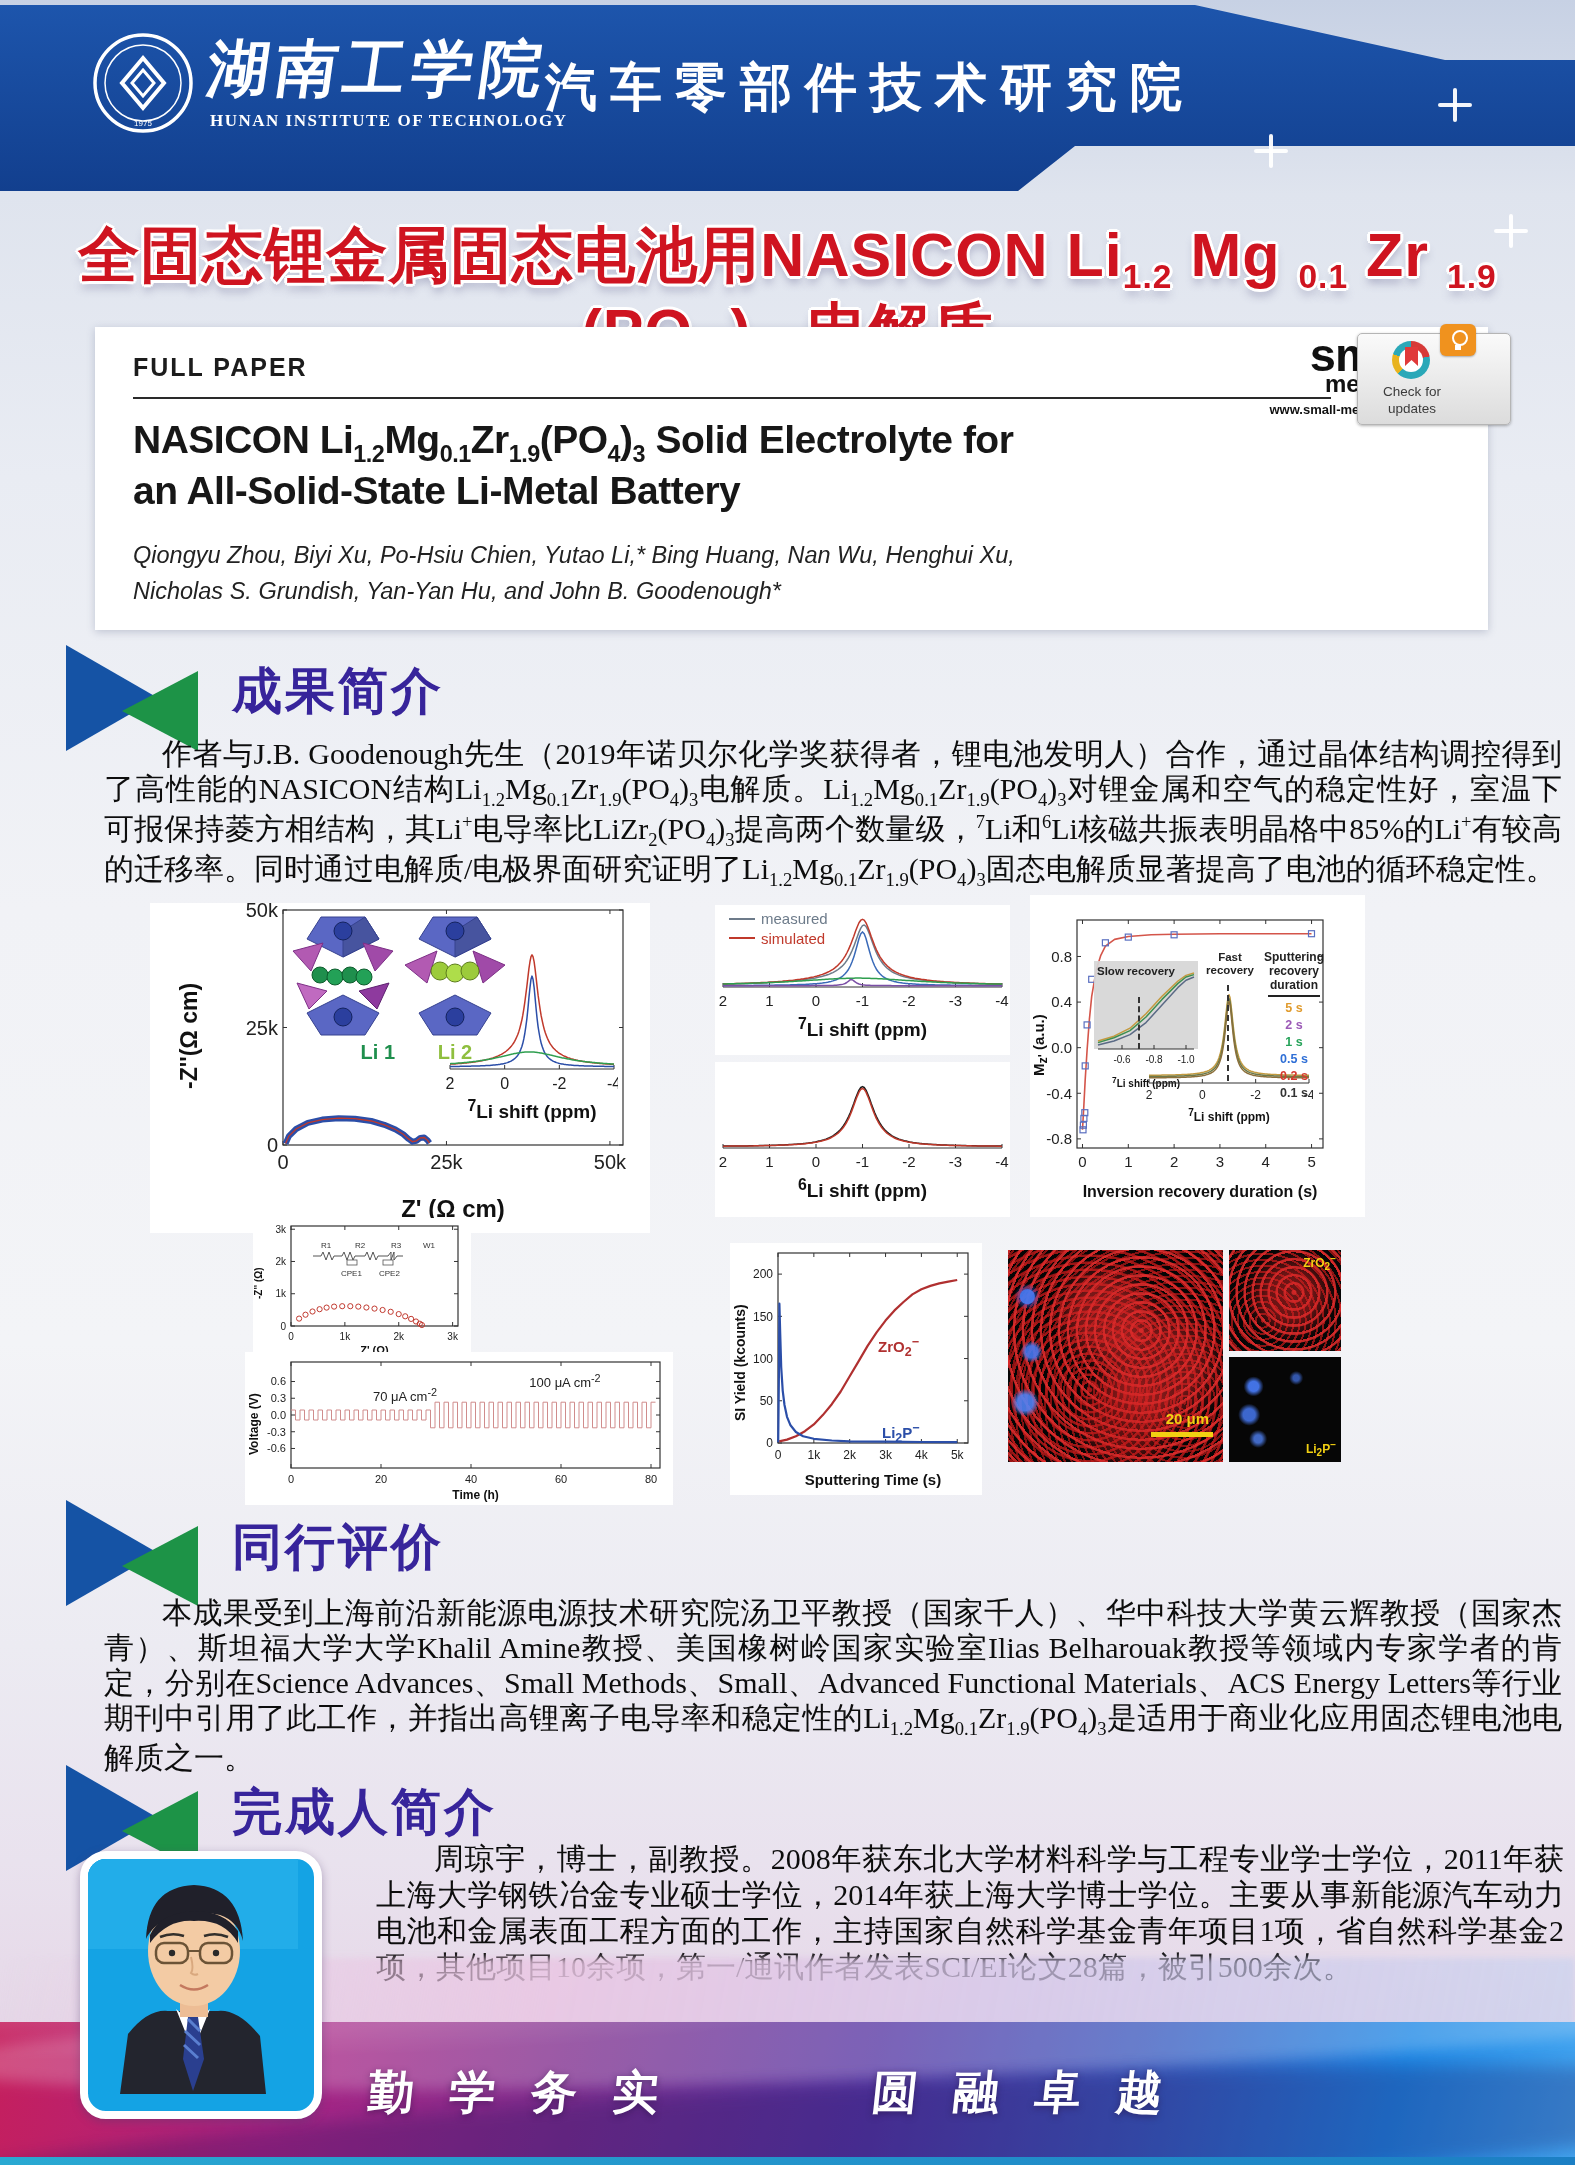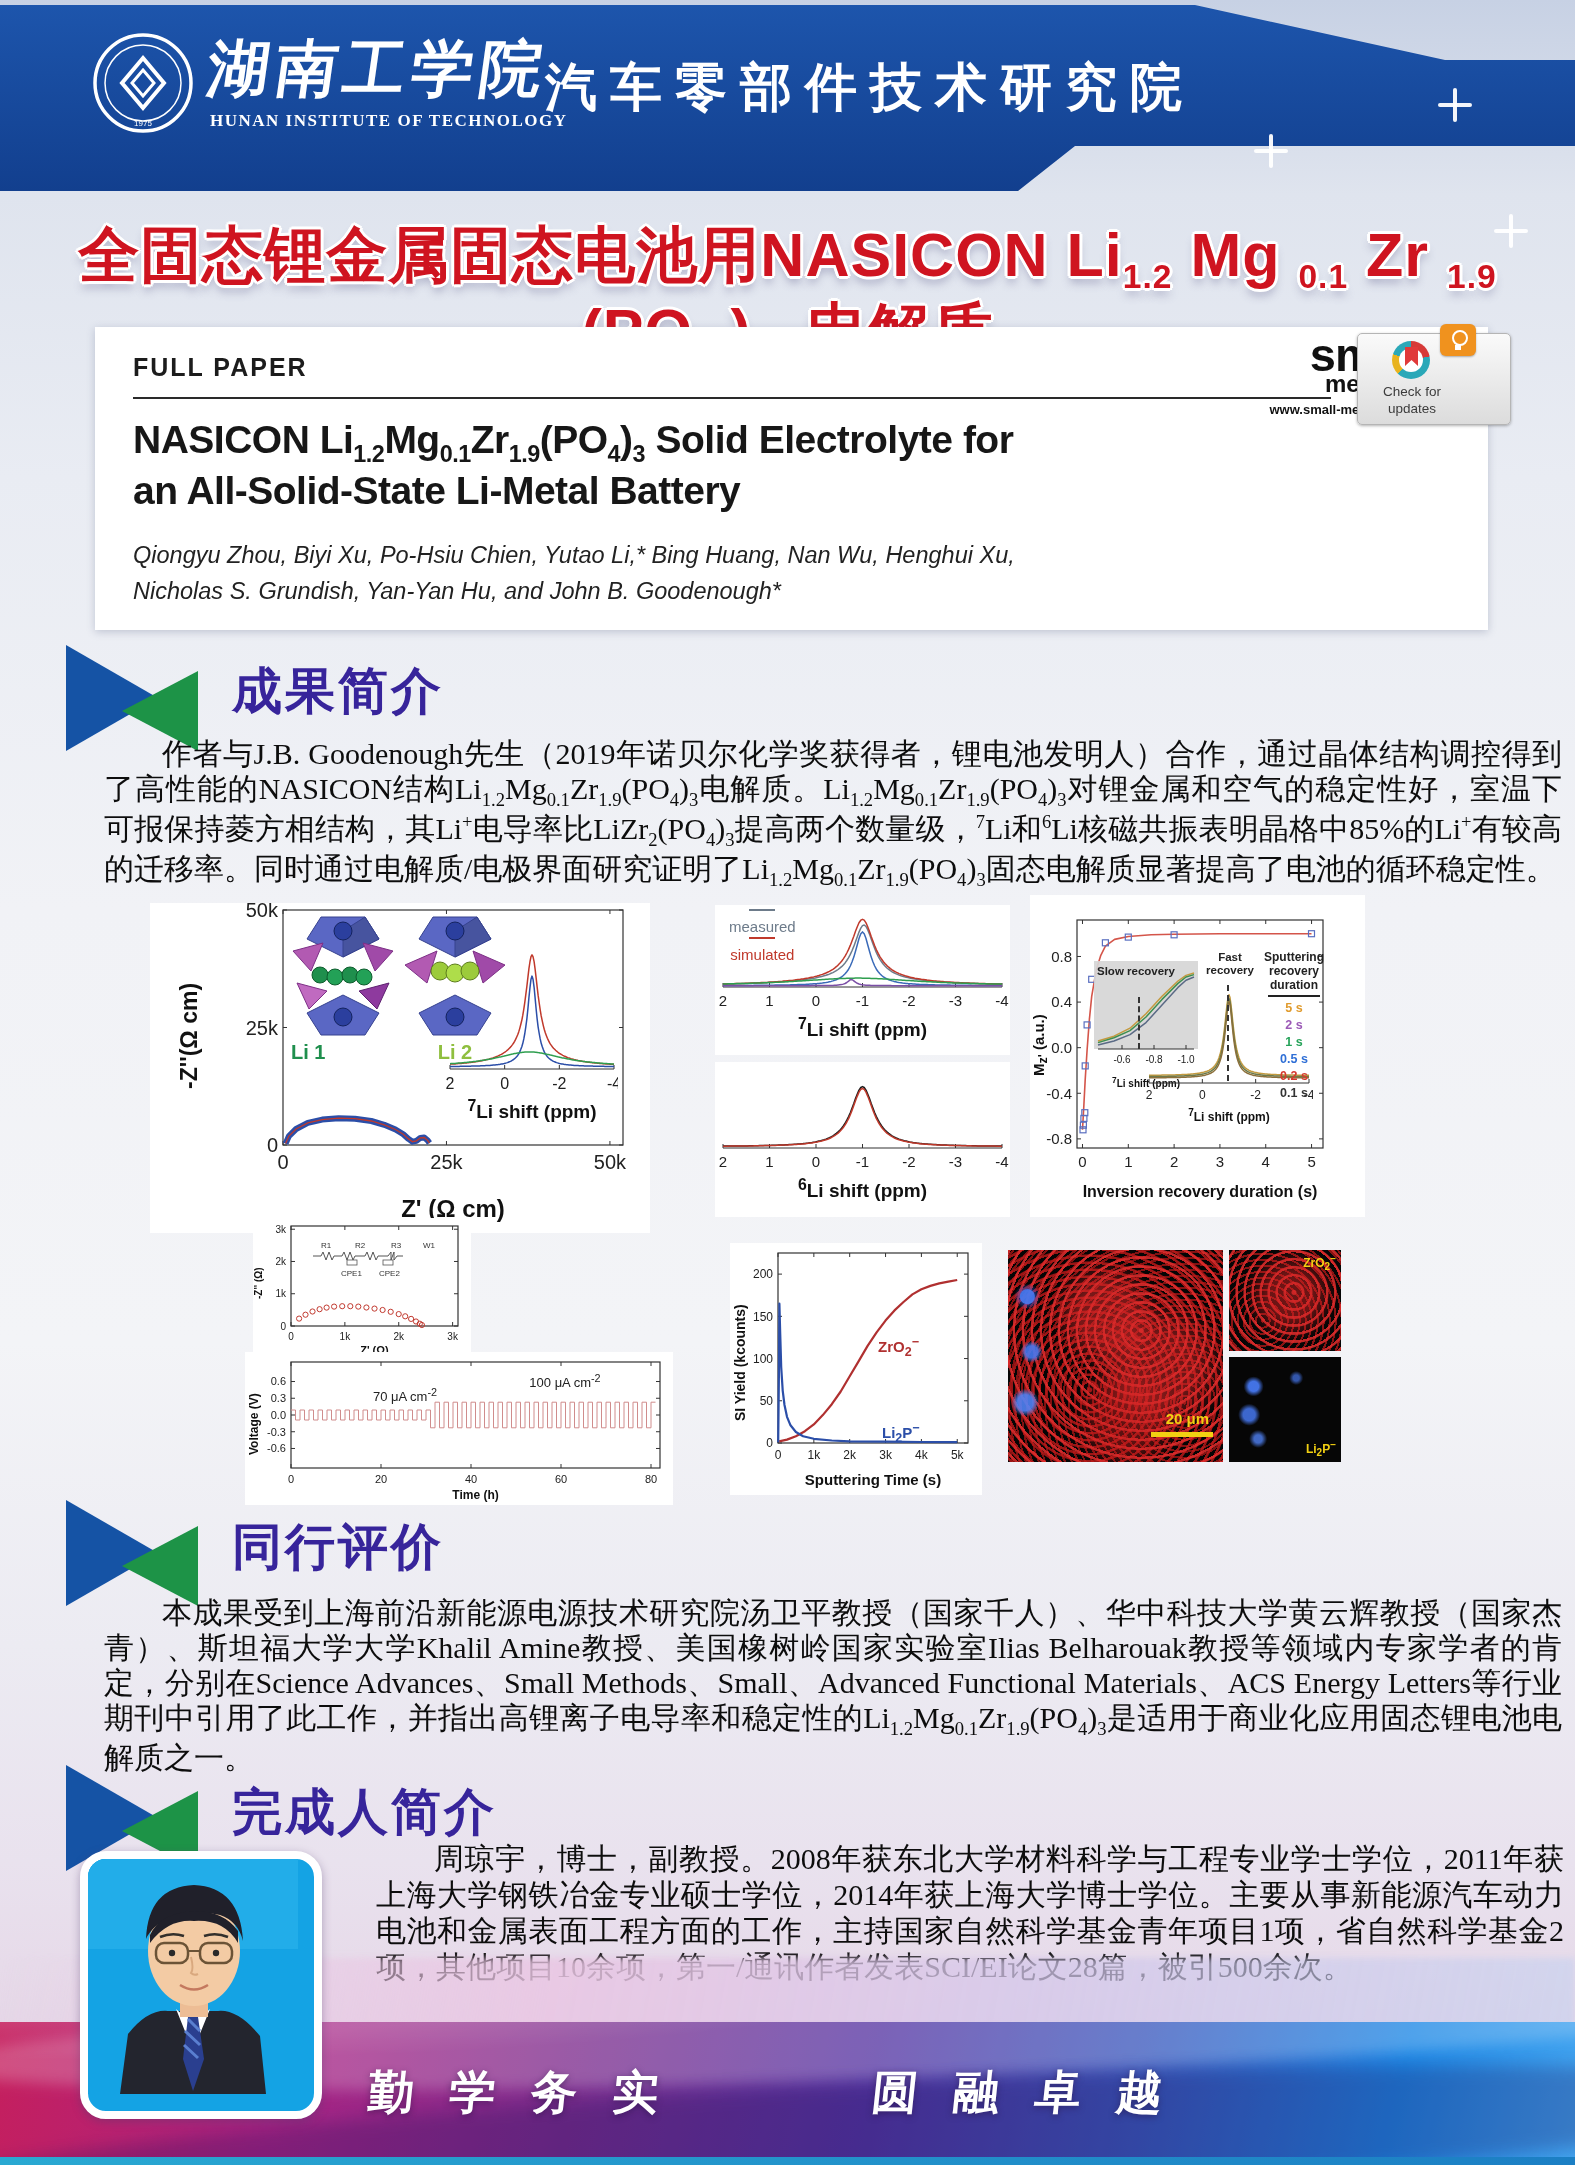--- a/index.html
+++ b/index.html
@@ -54,21 +54,21 @@
   
   .para{width:1458px;font-family:Liberation Serif, serif;font-size:30px;line-height:1.17;
     color:#0d0d0d;text-align:justify;text-indent:58px;margin-left:44px;}
   .para sub{font-size:62%;}
   .para sup{font-size:62%;}
   
   .fig{background:#fff;}
   svg text{font-family:"Liberation Sans","DejaVu Sans",sans-serif;}
   .xlab{text-align:center;color:#111;font-weight:bold;}
   .ylab{writing-mode:vertical-rl;transform:rotate(180deg);text-align:center;color:#111;font-weight:bold;white-space:nowrap;}
-  .legend-row{display:flex;align-items:center;gap:6px;font-size:15px;color:#333;line-height:1.3;flex-direction:column;}
+  .legend-row{display:flex;align-items:center;gap:6px;font-size:15px;color:#333;line-height:1.3;}
   .lg-line{display:inline-block;width:26px;height:2px;}
   .cap{font-weight:bold;}
   .scalebar{height:5px;background:#f2d012;}
   .sb-text{color:#f2d012;font-weight:bold;}
   .sem{background:
     repeating-radial-gradient(circle at 30% 40%,#9a9a9a 0 3px,#7d7d7d 3px 6px,#8f8f8f 6px 11px),
     repeating-radial-gradient(circle at 70% 65%,rgba(60,60,60,.55) 0 2px,transparent 2px 8px),
     repeating-linear-gradient(115deg,rgba(200,200,200,.35) 0 4px,transparent 4px 12px),#868686;}
   .map-big{background:
     radial-gradient(circle at 9% 22%,rgba(70,120,240,.95) 0 7px,rgba(50,90,220,.5) 8px,transparent 13px),
@@ -203,21 +203,21 @@
         <polygon points="102,38 72,30 84,58" fill="#a04aa8" stroke="#7d2f86"></polygon>
         <circle cx="29" cy="62" r="8" fill="#1f8f4d" stroke="#0e5c2d"></circle>
         <circle cx="44" cy="64" r="8" fill="#23a157" stroke="#0e5c2d"></circle>
         <circle cx="59" cy="62" r="8" fill="#1f8f4d" stroke="#0e5c2d"></circle>
         <circle cx="73" cy="64" r="8" fill="#23a157" stroke="#0e5c2d"></circle>
         <polygon points="6,70 36,78 18,96" fill="#c06ac0" stroke="#7d2f86"></polygon>
         <polygon points="98,70 68,78 86,96" fill="#8e3a9e" stroke="#5e2170"></polygon>
         <polygon points="30,122 74,122 88,100 52,82 16,100" fill="#5a67c4" stroke="#36428f"></polygon>
         <circle cx="52" cy="104" r="9" fill="#2b3f9e" stroke="#14235f"></circle>
       </svg>
-      <div class="abs cap" style="left: 0px; top: 128px; width: 104px; text-align: left; font-size: 20px; color: rgb(31, 143, 77);">Li 1</div>
+      <div class="abs cap" style="left: 0px; top: 128px; width: 104px; text-align: right; font-size: 20px; color: rgb(31, 143, 77);">Li 1</div>
     </div>
 
     <div class="abs" style="left:253px;top:10px;width:106px;height:160px">
       <svg width="104" height="126">
         <polygon points="30,4 74,4 88,26 52,44 16,26" fill="#5a67c4" stroke="#36428f"></polygon>
         <polygon points="52,44 88,26 74,4 52,18" fill="#47549f" stroke="#36428f"></polygon>
         <circle cx="52" cy="18" r="9" fill="#2b3f9e" stroke="#14235f"></circle>
         <polygon points="2,52 34,38 24,70" fill="#b25ab2" stroke="#7d2f86"></polygon>
         <polygon points="102,52 70,38 80,70" fill="#a04aa8" stroke="#7d2f86"></polygon>
         <circle cx="37" cy="58" r="9" fill="#9ccb3b" stroke="#5d7d1c"></circle>

